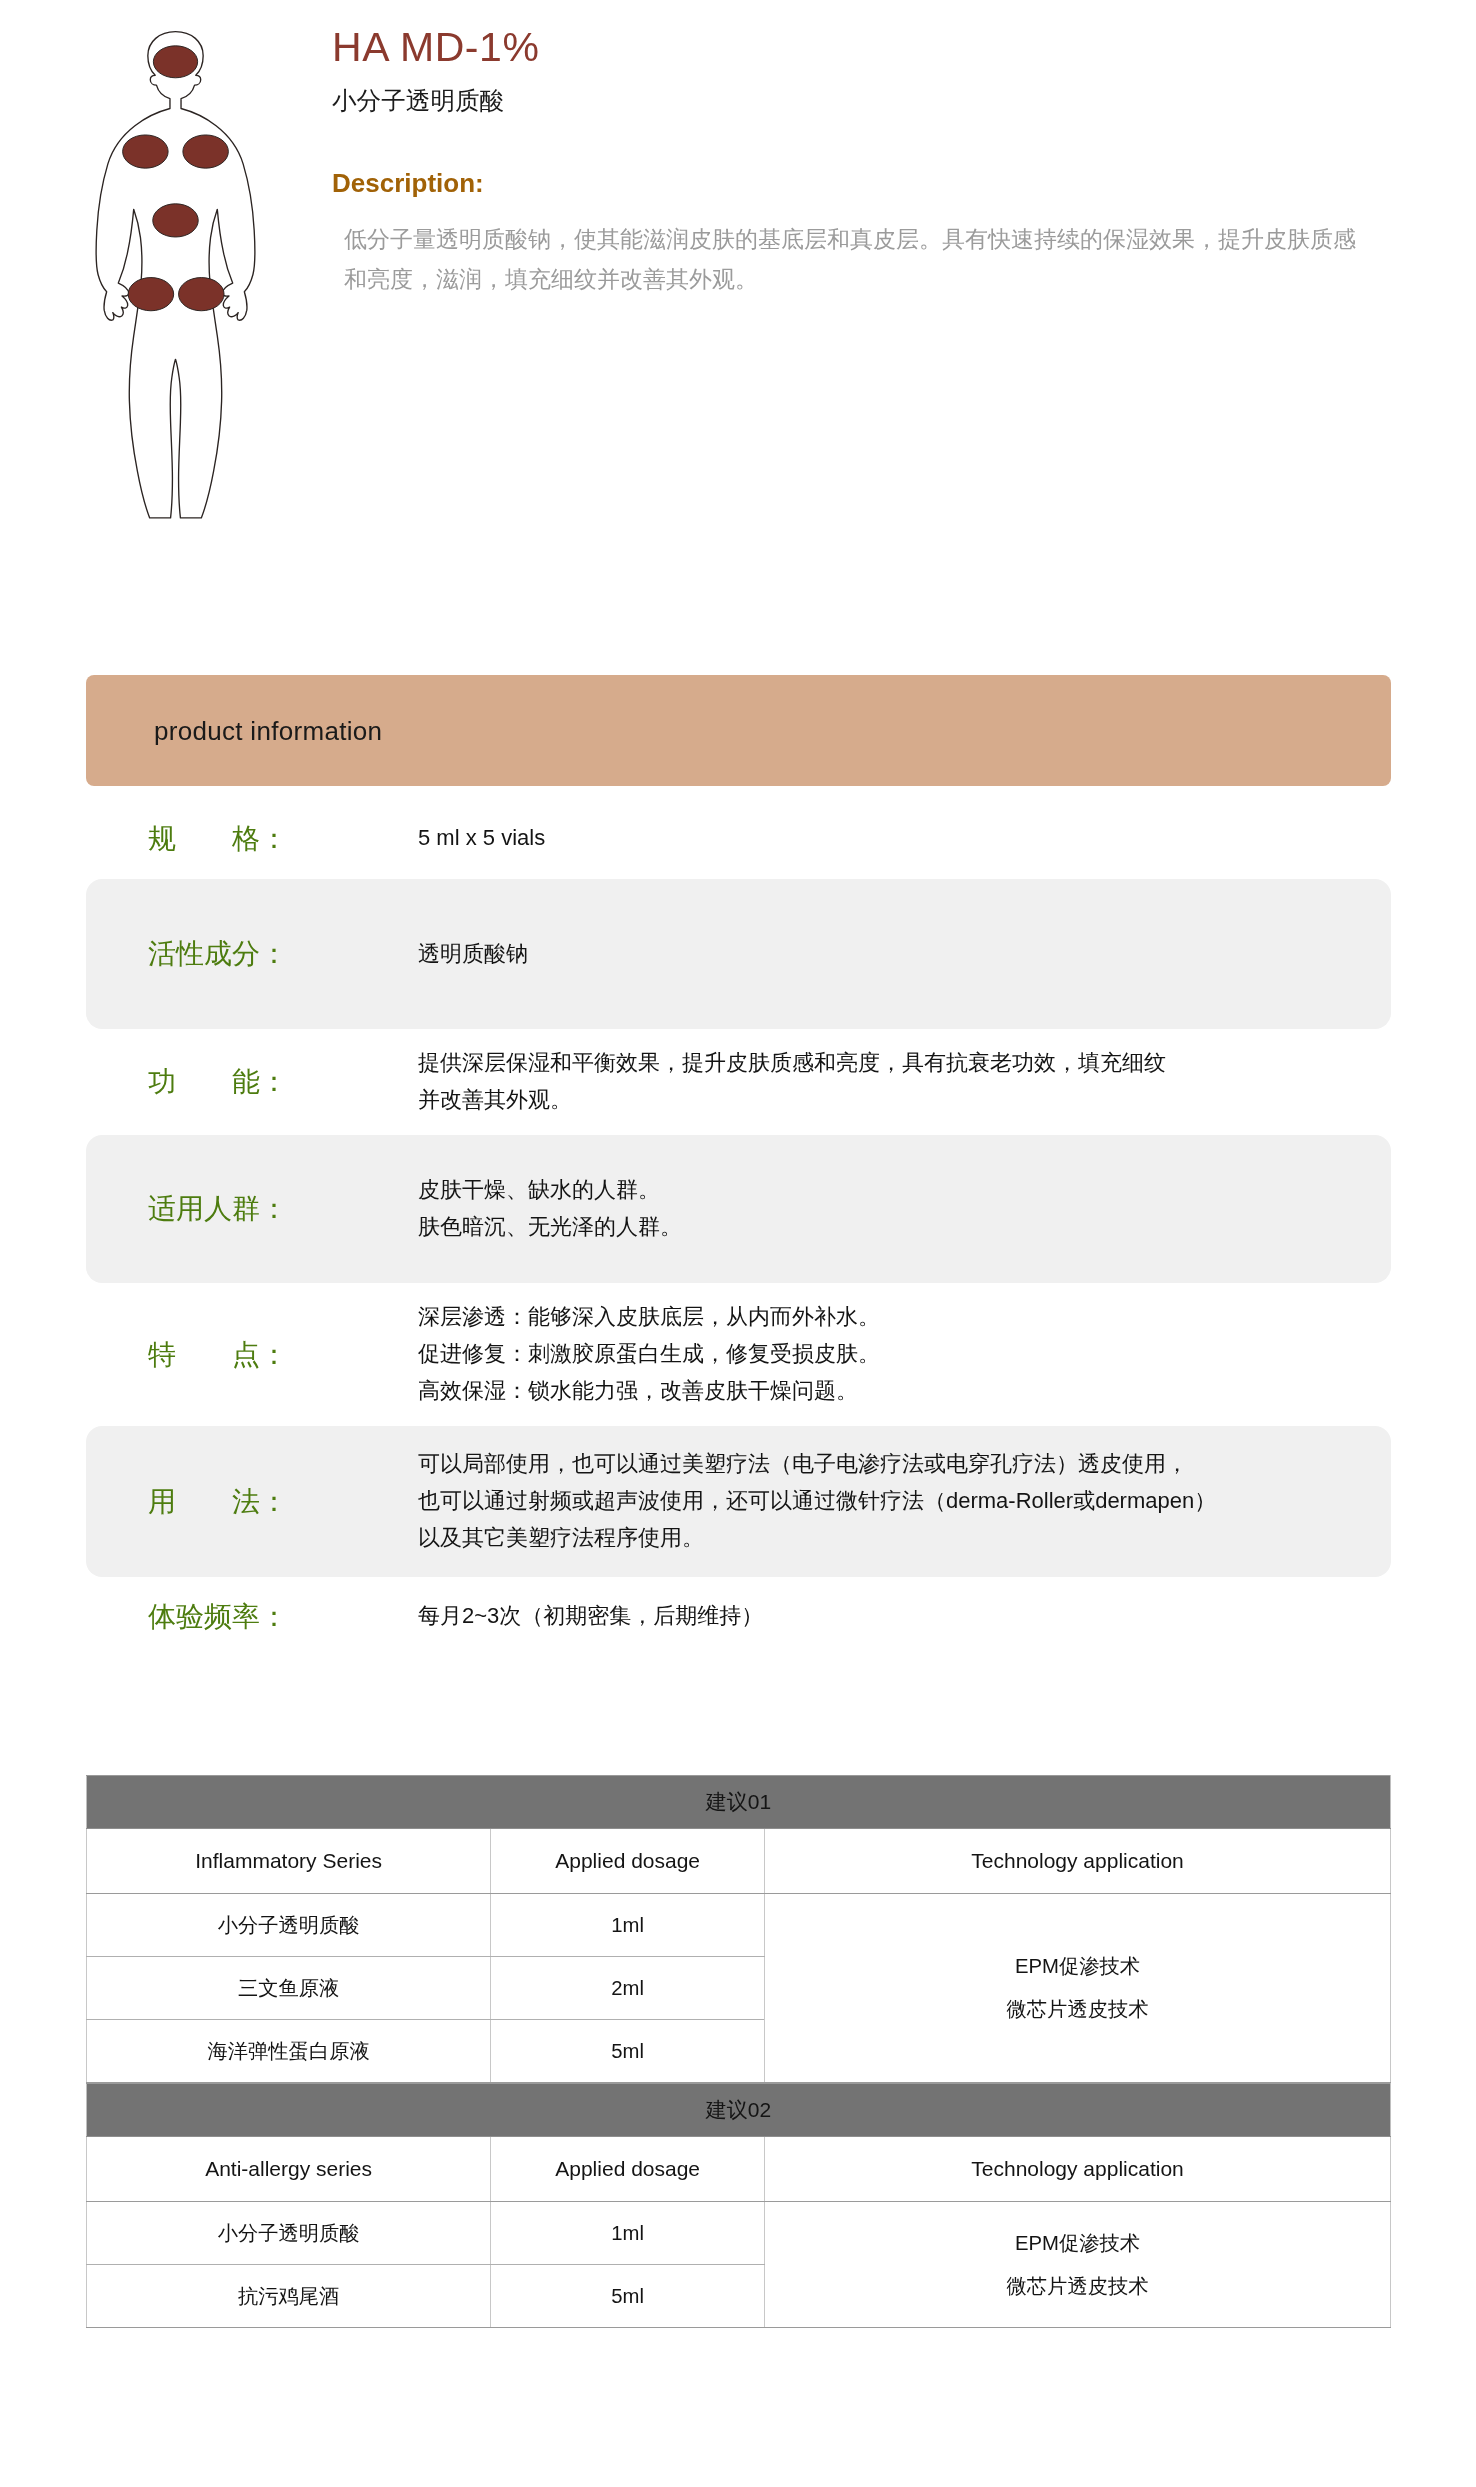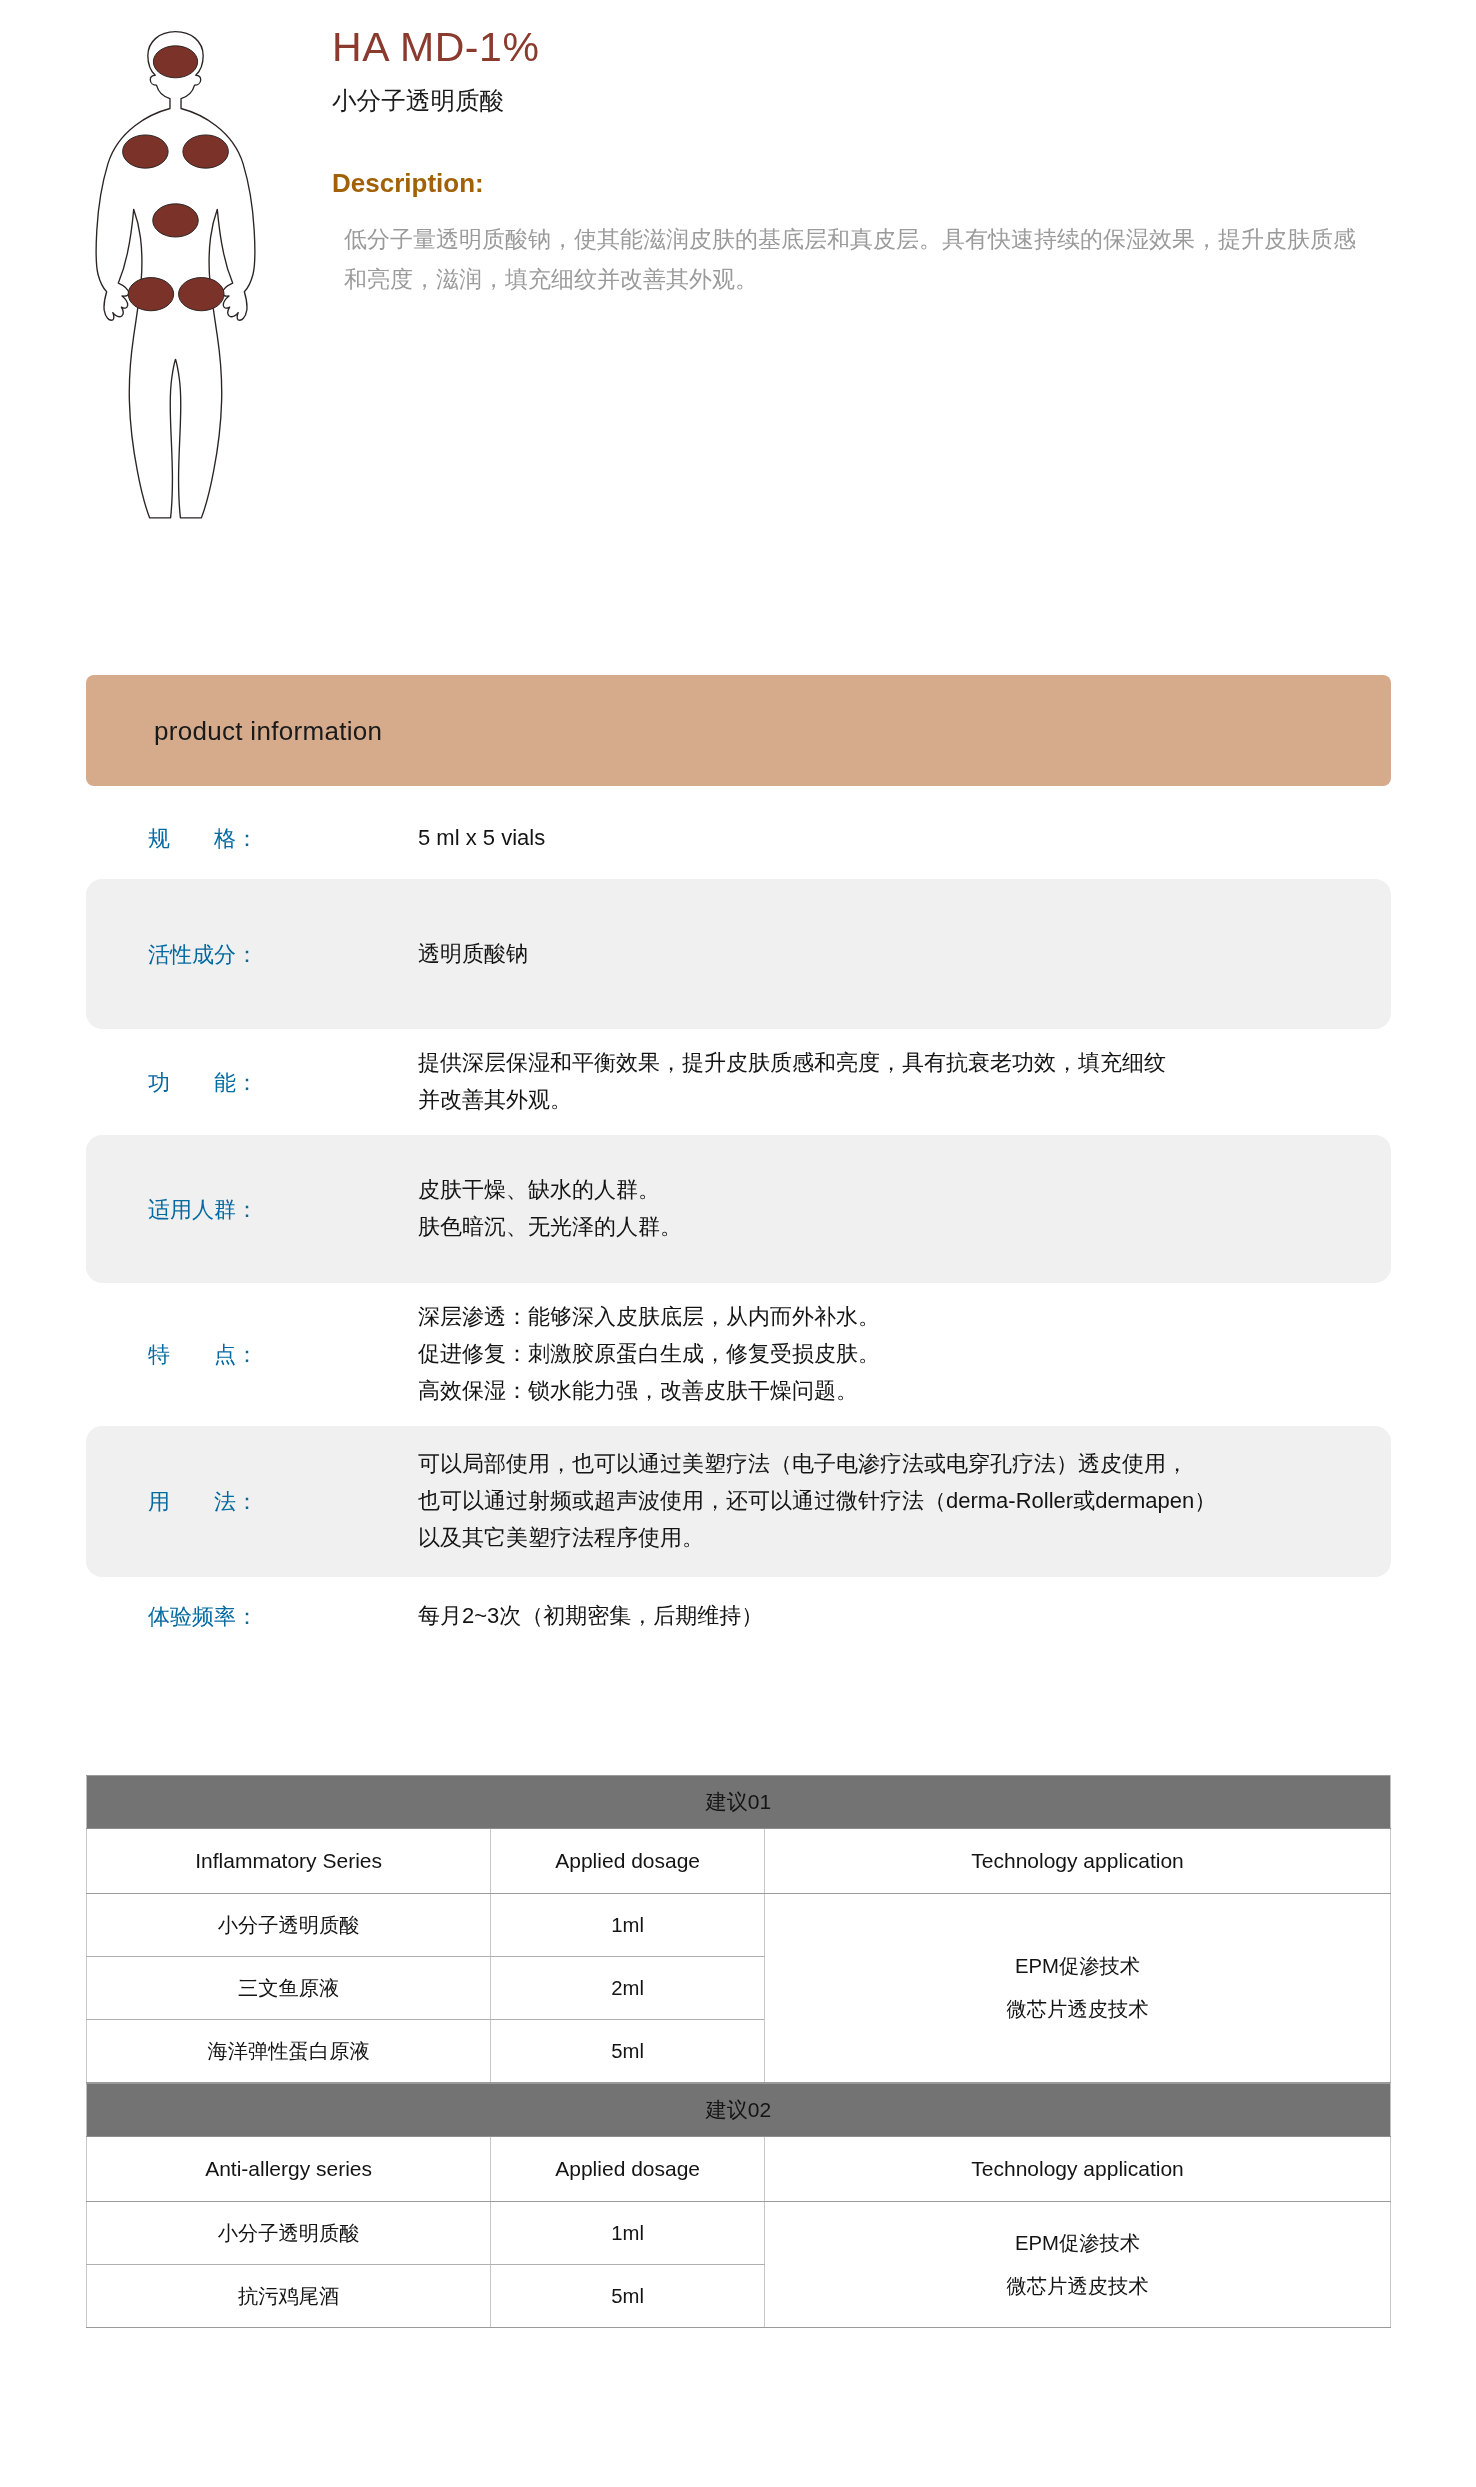--- a/index.html
+++ b/index.html
@@ -102,22 +102,22 @@
     border-radius: 16px;
     background: transparent;
   }
   .spec-row.shaded {
     background: #F0F0F0;
   }
   .spec-label {
     flex: 0 0 332px;
     padding-left: 62px;
     box-sizing: border-box;
-    font-size: 22px;
-    color: #0369a1;
+    font-size: 28px;
+    color: #4d7c0f;
     line-height: 1.5;
     white-space: pre;
   }
   .spec-value {
     flex: 1 1 auto;
     padding-right: 55px;
     font-size: 22px;
     color: #141414;
     line-height: 1.68;
     white-space: pre-line;

